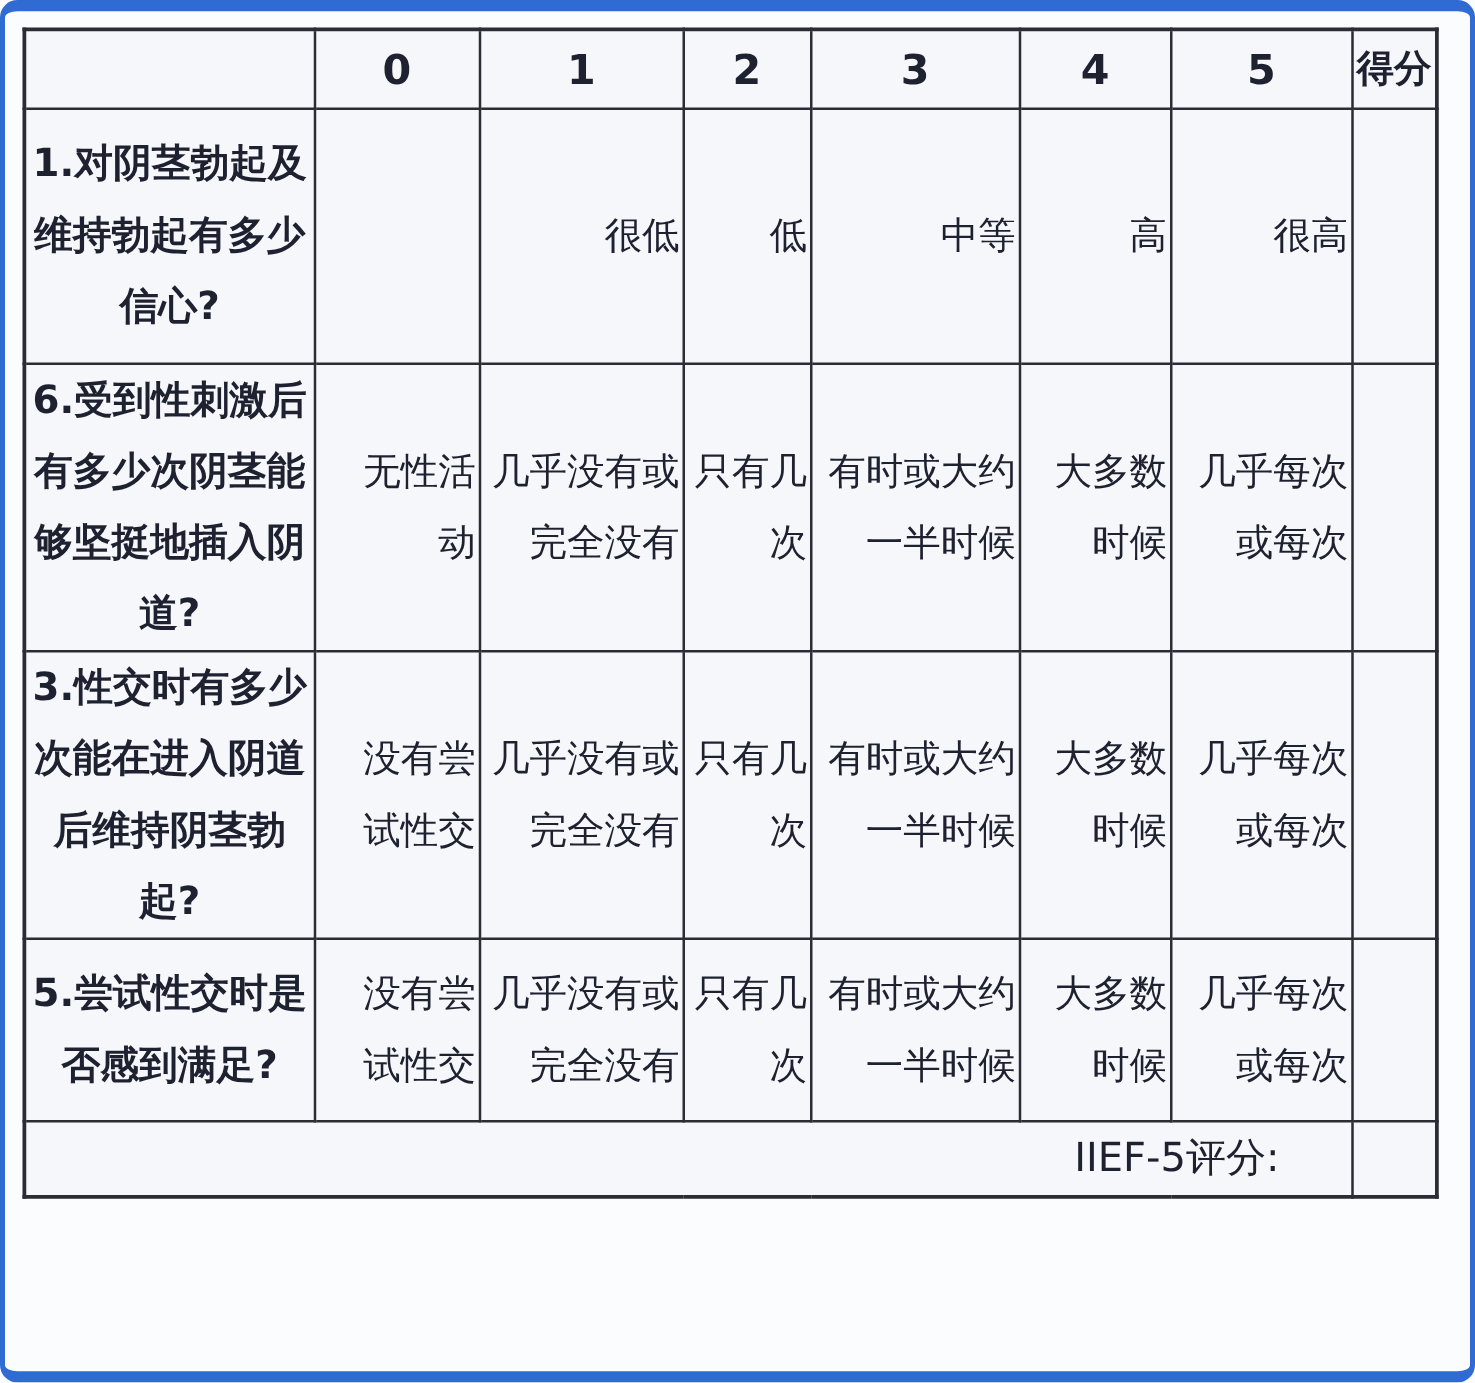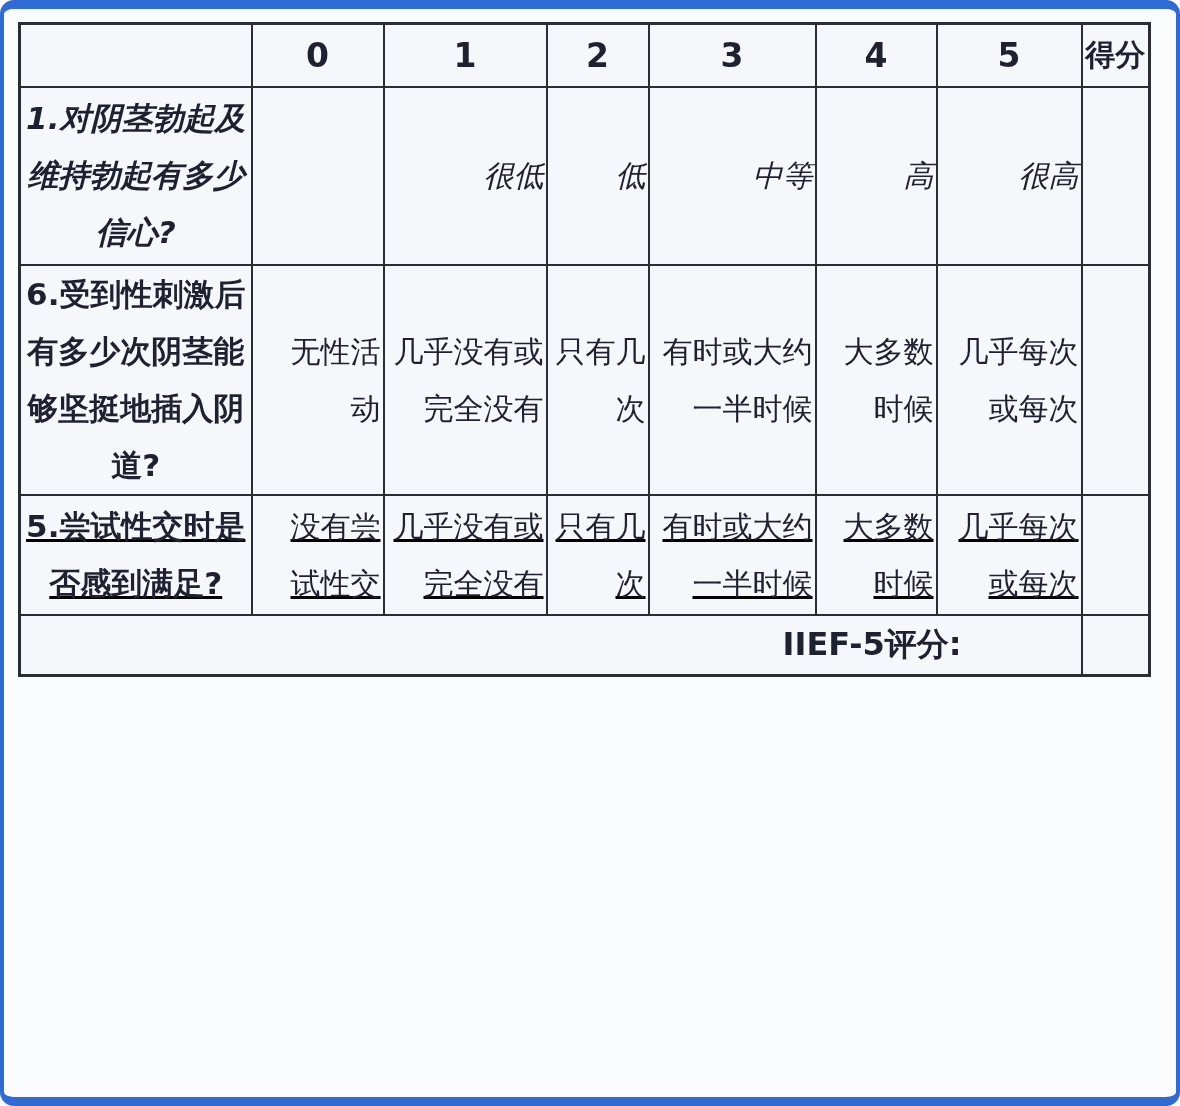--- a/index.html
+++ b/index.html
@@ -32,25 +32,25 @@
   table.iief td, table.iief th {
     border: 2px solid #2b2d34;
     overflow: hidden;
     vertical-align: middle;
     color: #1e2130;
     background: #f6f7fa;
   }
   table.iief { border: 3px solid #2b2d34; }
 
   tr.r-header  { height: 63px; }
-  tr.r-q1      { height: 178px; font-style: italic; }
+  tr.r-q1      { height: 204px; }
   tr.r-q2      { height: 230px; }
   tr.r-q3      { height: 230px; }
   tr.r-q4      { height: 180px; }
-  tr.r-q5      { height: 120px; text-decoration: underline; }
+  tr.r-q5      { height: 146px; }
   tr.r-footer  { height: 61px; }
 
   .hcell {
     font-size: 33px;
     font-weight: 700;
     text-align: center;
     padding: 0;
   }
   .hcell.score-h { font-size: 30px; letter-spacing: 0; }
 
@@ -68,23 +68,23 @@
     text-align: right;
     line-height: 57px;
     white-space: pre-line;
     padding: 0 2px;
     color: #23253a;
   }
   .scell { padding: 0; }
 
   .fcell {
     font-size: 32px;
-    font-weight: 700;
+    font-weight: 400;
     text-align: right;
-    padding-right: 119px;
+    padding-right: 57px;
   }
 </style>
 </head>
 <body>
 
 <div class="frame">
   <table class="iief">
     <colgroup>
       <col style="width:232px">
       <col style="width:132px">
@@ -134,20 +134,39 @@
 次</td>
       <td class="ocell">有时或大约
 一半时候</td>
       <td class="ocell">大多数
 时候</td>
       <td class="ocell">几乎每次
 或每次</td>
       <td class="scell"></td>
     </tr>
 
+    <tr class="r-q3">
+      <td class="qcell">3.性交时有多少
+次能在进入阴道
+后维持阴茎勃
+起?</td>
+      <td class="ocell">没有尝
+试性交</td>
+      <td class="ocell">几乎没有或
+完全没有</td>
+      <td class="ocell">只有几
+次</td>
+      <td class="ocell">有时或大约
+一半时候</td>
+      <td class="ocell">大多数
+时候</td>
+      <td class="ocell">几乎每次
+或每次</td>
+      <td class="scell"></td>
+    </tr>
 
 
     <tr class="r-q5">
       <td class="qcell">5.尝试性交时是
 否感到满足?</td>
       <td class="ocell">没有尝
 试性交</td>
       <td class="ocell">几乎没有或
 完全没有</td>
       <td class="ocell">只有几

